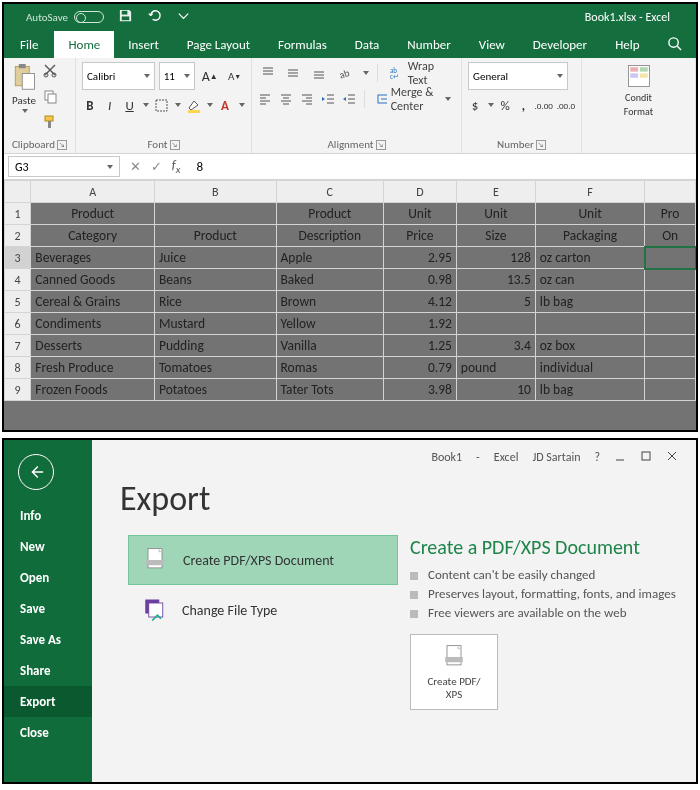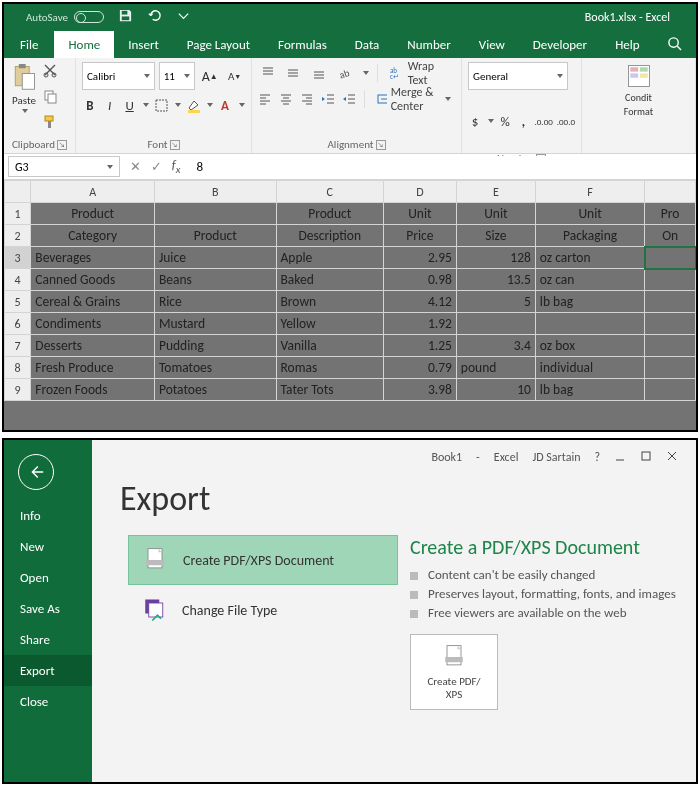--- a/index.html
+++ b/index.html
@@ -38,21 +38,21 @@
   .font-row { display:flex; align-items:center; gap:4px; margin-bottom:4px; }
   .dd { background:#fff; border:1px solid #c8c8c8; height:28px; display:flex; align-items:center; justify-content:space-between; padding:0 4px; font-size:11px; }
   .dd.font { width:76px; } .dd.size { width:38px; }
   .ribbon-btn { width:22px; height:22px; display:flex; align-items:center; justify-content:center; font-size:13px; color:#333; }
   
   .align-group { width:210px; }
   .align-row { display:flex; align-items:center; gap:6px; margin-bottom:4px; }
   .wrap-text, .merge-center { display:flex; align-items:center; gap:4px; font-size:12px; color:#444; padding:0 4px; height:22px; }
   
   .number-group { width:120px; }
-  .num-row { display:flex; align-items:center; gap:4px; margin-bottom:20px; }
+  .num-row { display:flex; align-items:center; gap:4px; margin-bottom:4px; }
   
   .styles-group { flex:1; padding-left:6px; }
   .cf-btn { display:flex; flex-direction:column; align-items:center; font-size:10px; color:#333; gap:1px; }
   .cf-btn svg { width:28px; height:28px; }
   
   .namebox-row { height:26px; display:flex; align-items:center; border-bottom:1px solid #d4d4d4; background:#fff; }
   .namebox { width:112px; border:1px solid #c8c8c8; margin:2px 0 2px 4px; height:21px; display:flex; align-items:center; justify-content:space-between; padding:0 6px; font-size:12px; }
   .fx-icons { display:flex; align-items:center; gap:10px; margin:0 10px; color:#888; font-size:13px; }
   .fx-input { flex:1; border:none; font-size:13px; padding-left:6px; height:21px; }
   
@@ -61,21 +61,21 @@
   .grid .cell { display:table-cell; border:1px solid #d4d4d4; height:22px; padding:1px 4px; vertical-align:middle; overflow:hidden; white-space:nowrap; }
   .grid .hdr { background:#eee; text-align:center; color:#444; font-size:12px; }
   .grid .rownum { background:#eee; text-align:center; color:#444; width:26px; font-size:12px; }
   .selected-hdr { background:#d2d2d2 !important; }
   .selcell { outline:2px solid #217346 !important; outline-offset:-1px; }
   .cA{width:122px}.cB{width:120px}.cC{width:106px}.cD{width:72px}.cE{width:78px}.cF{width:108px}.cG{width:50px}
   .ra { text-align:right; }
   
   
   .backstage { border:2px solid #000; width:696px; height:346px; margin:6px 2px 2px; overflow:hidden; display:flex; }
-  .bs-nav { width:88px; background:#106c3a; color:#fff; display:flex; flex-direction:column; font-size:13px; }
+  .bs-nav { width:88px; background:#106c3a; color:#fff; display:flex; flex-direction:column; font-size:13px;font-weight:bold; }
   .bs-back { width:36px; height:36px; border:1.5px solid #fff; border-radius:50%; margin:14px 0 10px 14px; display:flex; align-items:center; justify-content:center; }
   .bs-back svg { width:18px; height:18px; stroke:#fff; }
   .bs-item { padding:8px 0 8px 16px; cursor:pointer; font-size:13px; }
   .bs-item.sel { background:#0b5a2f; }
   
   .bs-body { flex:1; background:#f3f3f3; position:relative; }
   .bs-title-row { height:34px; display:flex; align-items:center; justify-content:flex-end; gap:14px; padding:0 18px; font-size:12px; color:#555; }
   .winbtn svg { width:12px; height:12px; }
   .bs-h1 { font-size:34px; font-weight:300; color:#333; margin:4px 0 16px 28px; }
   .bs-cols { display:flex;margin-left:16px; }
@@ -458,20 +458,21 @@
 <div class="backstage">
   <div class="bs-nav">
     <div class="bs-back">
       <svg viewBox="0 0 20 20">
           <path d="M12 4l-6 6 6 6M6 10h12" fill="none" stroke="#fff" stroke-width="1.6"></path>
         </svg>
     </div>
     <div class="bs-item">Info</div>
     <div class="bs-item">New</div>
     <div class="bs-item">Open</div>
+    <div class="bs-item">Save</div>
     <div class="bs-item">Save As</div>
     <div class="bs-item">Share</div>
     <div class="bs-item sel">Export</div>
     <div class="bs-item">Close</div>
   </div>
   <div class="bs-body">
     <div class="bs-title-row">
       <span>Book1</span>
       <span>-</span>
       <span>Excel</span>

